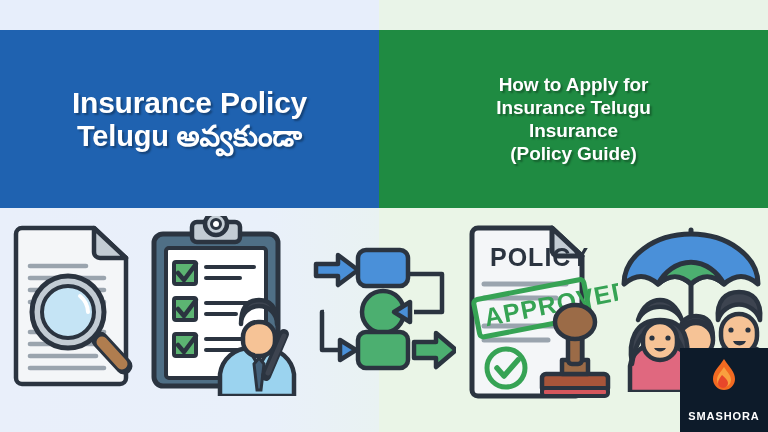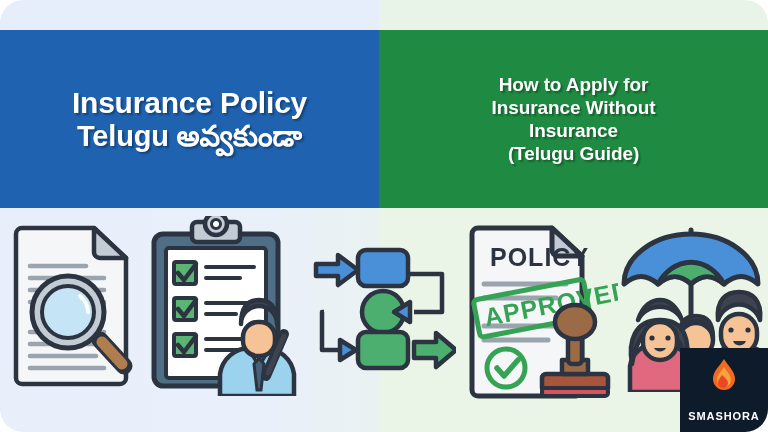--- a/index.html
+++ b/index.html
@@ -1,21 +1,21 @@
 <!DOCTYPE html>
 <html><head>
 <meta charset="utf-8">
 <style>
   * { margin:0; padding:0; box-sizing:border-box; }
   html,body { width:768px; height:432px; overflow:hidden; }
   body {
     font-family:"Liberation Sans","DejaVu Sans",sans-serif;
     background:#ffffff;
   }
-  .canvas { position:relative; width:768px; height:432px; overflow:hidden;border-radius:23px; }
+  .canvas { position:relative; width:768px; height:432px; overflow:hidden; }
 
   
   .top-strip { position:absolute; left:0; top:0; width:768px; height:30px; display:flex; }
   .top-strip .ts-left  { width:379px; height:100%; background:#e7eefb; }
   .top-strip .ts-right { flex:1; height:100%; background:#e9f4e8; }
 
   
   .banner { position:absolute; left:0; top:30px; width:768px; height:178px; display:flex; }
   .band-blue  { width:379px; height:100%; background:#1f62b0; }
   .band-green { flex:1; height:100%; background:#1f8b42; }
@@ -68,23 +68,23 @@
     <div class="band-blue">
       <div class="headline">
         <div class="ln">Insurance Policy</div>
         <div class="ln tel">Telugu అవ్వకుండా</div>
       </div>
     </div>
 
     <div class="band-green">
       <div class="headline">
         <div class="ln">How to Apply for</div>
-        <div class="ln">Insurance Without</div>
+        <div class="ln">Insurance Telugu</div>
         <div class="ln">Insurance</div>
-        <div class="ln">(Telugu Guide)</div>
+        <div class="ln">(Policy Guide)</div>
       </div>
     </div>
 
   </div>
 
   <div class="strip">
     <div class="bg-left"></div>
     <div class="bg-right"></div>
 
     <svg class="art" style="left:8px;top:12px;" width="132" height="168" viewBox="0 0 132 168">

